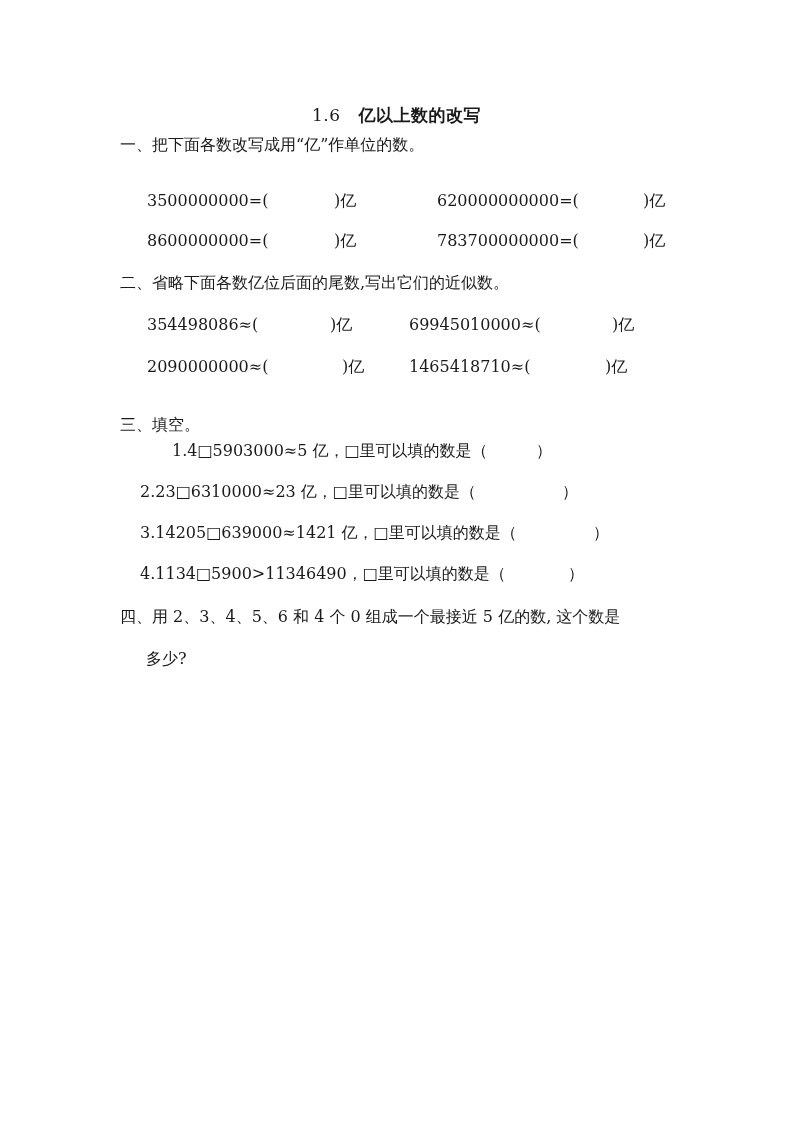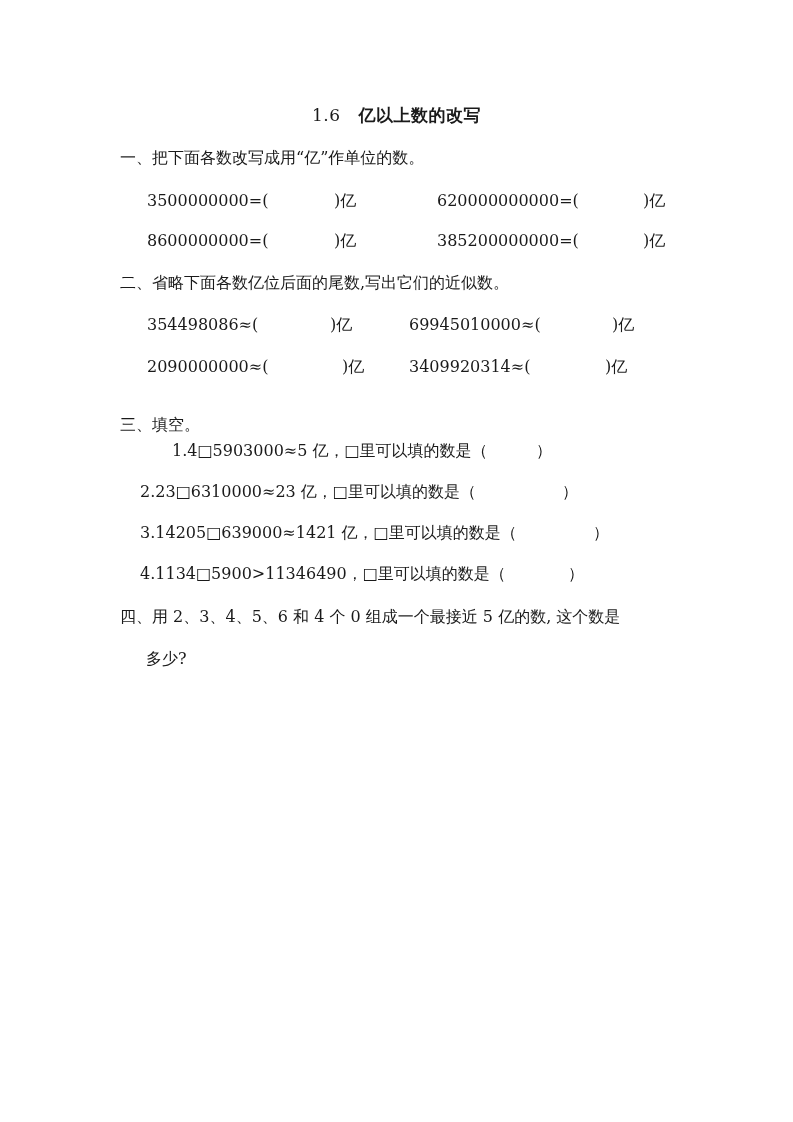--- a/index.html
+++ b/index.html
@@ -20,39 +20,39 @@
 </style>
 </head>
 <body>
 
 <div class="page">
 
   <div class="title">
     <span class="num">1.6</span><span>亿以上数的改写</span>
   </div>
 
-  <div class="line sec" style="top:148px;">一、把下面各数改写成用“亿”作单位的数。</div>
+  <div class="line sec" style="top:135px;">一、把下面各数改写成用“亿”作单位的数。</div>
 
   <div class="line item" style="top:191px; left:147px;">
     <span>3500000000=(</span>
   </div>
   <div class="line item" style="top:191px; left:334px;">)亿</div>
 
   <div class="line item" style="top:191px; left:437px;">
     <span>620000000000=(</span>
   </div>
   <div class="line item" style="top:191px; left:643px;">)亿</div>
 
   <div class="line item" style="top:231px; left:147px;">
     <span>8600000000=(</span>
   </div>
   <div class="line item" style="top:231px; left:334px;">)亿</div>
 
   <div class="line item" style="top:231px; left:437px;">
-    <span>385200000000=(</span>
+    <span>783700000000=(</span>
   </div>
   <div class="line item" style="top:231px; left:643px;">)亿</div>
 
   <div class="line sec" style="top:273px;">二、省略下面各数亿位后面的尾数,写出它们的近似数。</div>
 
   <div class="line item" style="top:315px; left:147px;">
     <span>354498086≈(</span>
   </div>
   <div class="line item" style="top:315px; left:330px;">)亿</div>
 
@@ -60,21 +60,21 @@
     <span>69945010000≈(</span>
   </div>
   <div class="line item" style="top:315px; left:612px;">)亿</div>
 
   <div class="line item" style="top:357px; left:147px;">
     <span>2090000000≈(</span>
   </div>
   <div class="line item" style="top:357px; left:342px;">)亿</div>
 
   <div class="line item" style="top:357px; left:409px;">
-    <span>3409920314≈(</span>
+    <span>1465418710≈(</span>
   </div>
   <div class="line item" style="top:357px; left:605px;">)亿</div>
 
   <div class="line sec" style="top:415px;">三、填空。</div>
 
   <div class="line item" style="top:441px; left:140px;margin-left:32px;">1.4□5903000≈5 亿，□里可以填的数是（</div>
   <div class="line item" style="top:441px; left:536px;">）</div>
 
   <div class="line item" style="top:482px; left:140px;">2.23□6310000≈23 亿，□里可以填的数是（</div>
   <div class="line item" style="top:482px; left:562px;">）</div>

